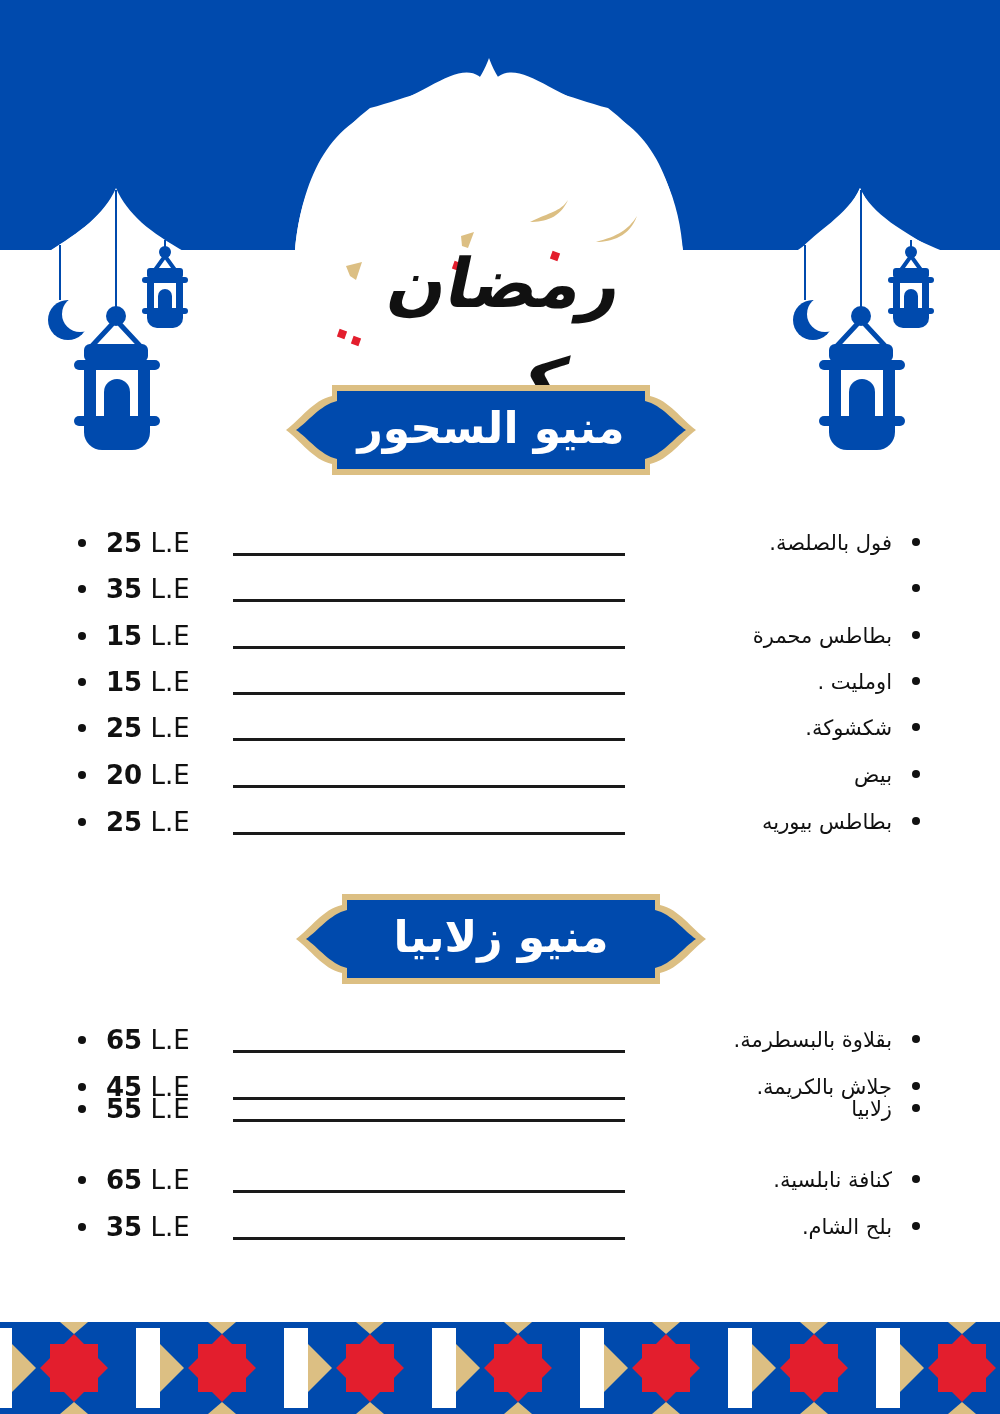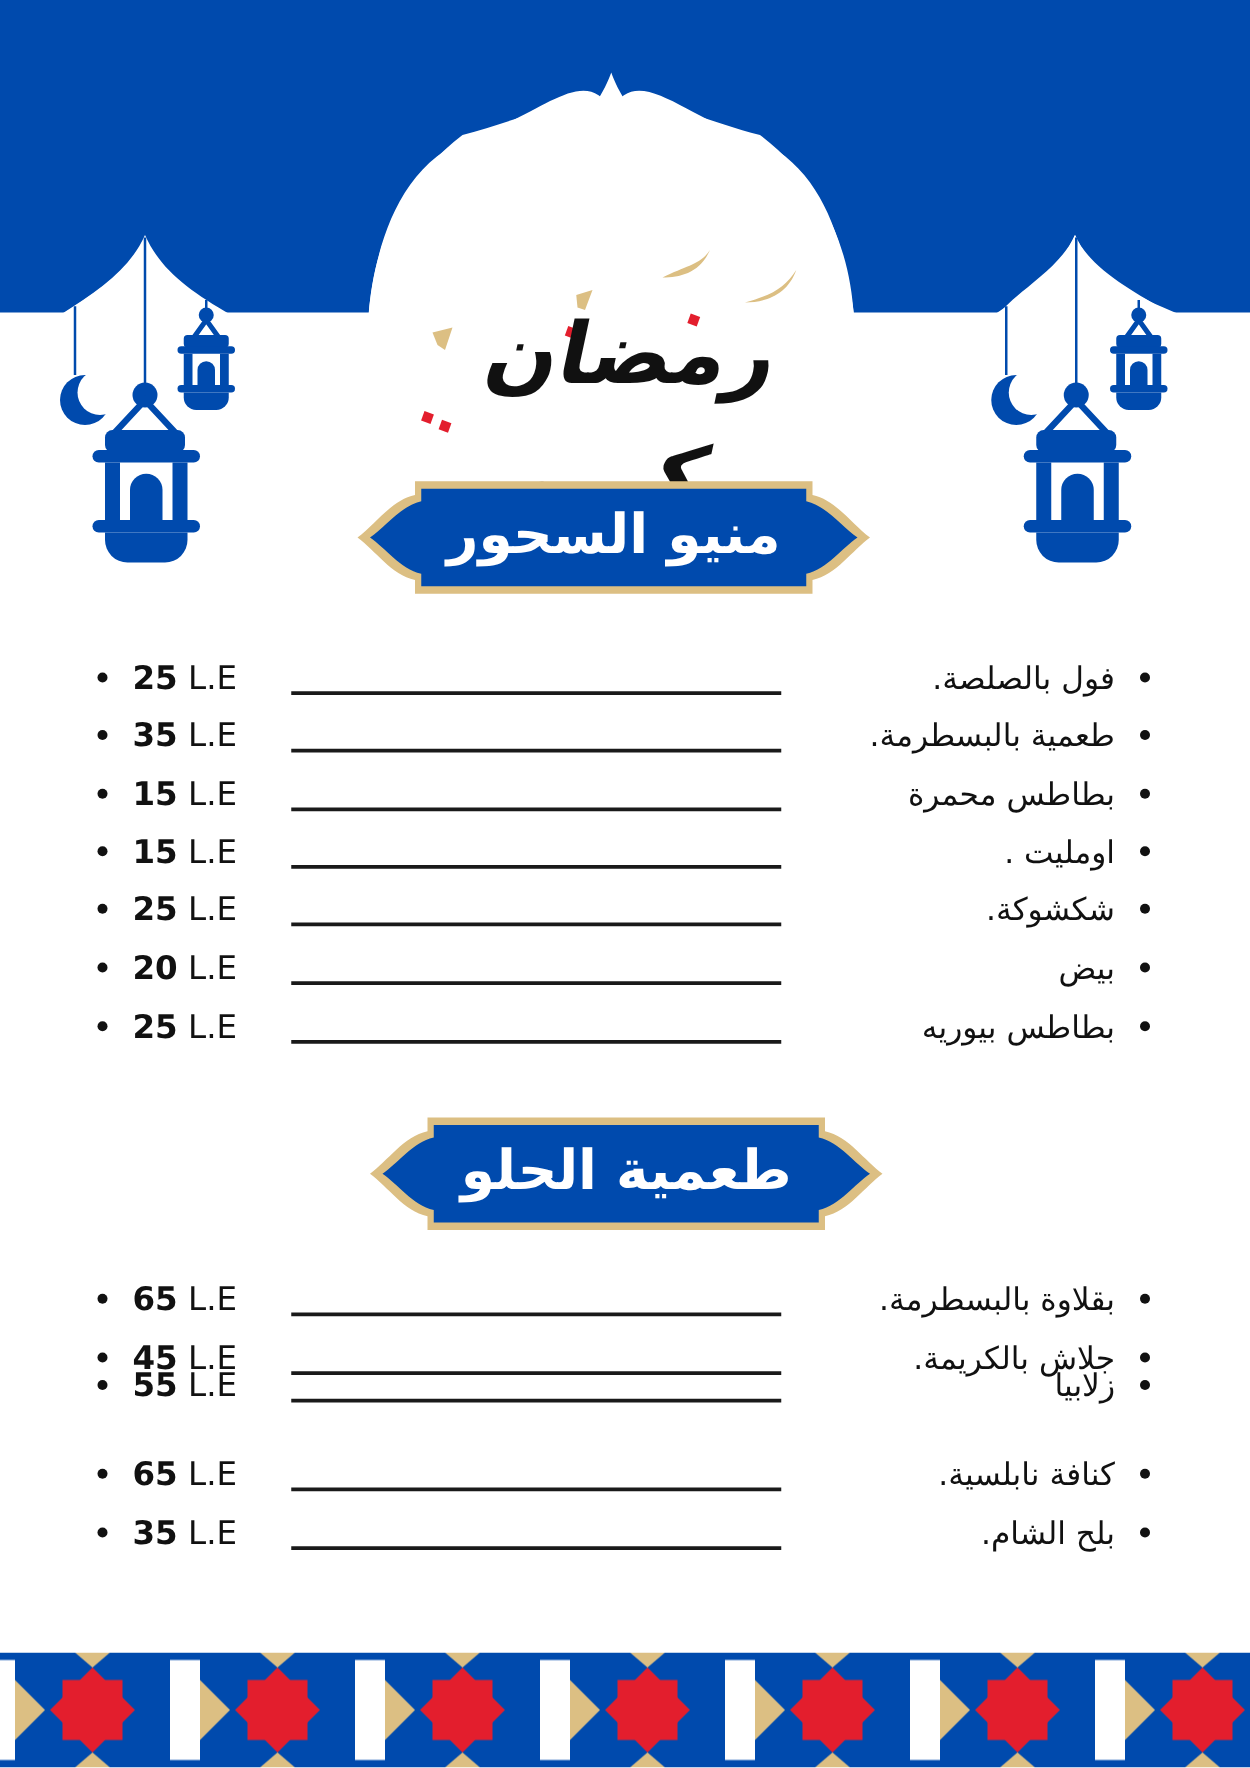--- a/index.html
+++ b/index.html
@@ -24,21 +24,21 @@
   .menu-row { position: absolute; left: 0; width: 1000px; height: 40px; }
   .price {
     position: absolute; left: 78px; top: 0; font-family: "DejaVu Sans", sans-serif;
     font-size: 26px; color: #111; line-height: 40px; white-space: nowrap;
   }
   .price .bullet { display: inline-block; width: 8px; height: 8px; background: #111; border-radius: 50%; vertical-align: middle; margin-right: 20px; position: relative; top: -2px; }
   .price .num { font-weight: bold; margin-top: 30px; }
   .leader { position: absolute; left: 233px; width: 392px; top: 30px; height: 3px; background: #1a1a1a; }
   .item-name {
     position: absolute; right: 80px; top: 0; direction: rtl; text-align: right;
-    font-family: "DejaVu Sans", sans-serif; font-size: 25px; color: #111; line-height: 40px; white-space: nowrap;
+    font-family: "DejaVu Sans", sans-serif; font-size: 21px; color: #111; line-height: 40px; white-space: nowrap;
   }
   .item-name .bullet { display: inline-block; width: 8px; height: 8px; background: #111; border-radius: 50%; vertical-align: middle; margin-left: 20px; position: relative; top: -2px; }
   #footer-border { position: absolute; left: 0; top: 1322px; width: 1000px; height: 92px; }
 </style>
 </head>
 <body>
 
 <svg id="header-art" viewBox="0 0 1000 470" xmlns="http://www.w3.org/2000/svg">
 
   <path fill="#004aad" d="
@@ -148,21 +148,21 @@
 
 <div>
   <div class="menu-row" style="top:523px;">
     <div class="price"><span class="bullet"></span><span class="num">25</span> <span>L.E</span></div>
     <div class="leader"></div>
     <div class="item-name"><span class="bullet"></span><span>فول بالصلصة.</span></div>
   </div>
   <div class="menu-row" style="top:569px;">
     <div class="price"><span class="bullet"></span><span class="num">35</span> <span>L.E</span></div>
     <div class="leader"></div>
-    <div class="item-name"><span class="bullet"></span><span>طعمية بالبسطرمة.</span></div>
+    <div class="item-name"><span class="bullet"></span></div>
   </div>
   <div class="menu-row" style="top:616px;">
     <div class="price"><span class="bullet"></span><span class="num">15</span> <span>L.E</span></div>
     <div class="leader"></div>
     <div class="item-name"><span class="bullet"></span><span>بطاطس محمرة</span></div>
   </div>
   <div class="menu-row" style="top:662px;">
     <div class="price"><span class="bullet"></span><span class="num">15</span> <span>L.E</span></div>
     <div class="leader"></div>
     <div class="item-name"><span class="bullet"></span><span>اومليت .</span></div>
@@ -182,21 +182,21 @@
     <div class="leader"></div>
     <div class="item-name"><span class="bullet"></span><span>بطاطس بيوريه</span></div>
   </div>
 </div>
 
 <div class="banner" style="left:294px; top:891px; width:414px; height:96px;">
   <svg width="414" height="96" viewBox="0 0 414 96" xmlns="http://www.w3.org/2000/svg">
     <path d="M48,3 H366 V14 C385,18 398,38 412,48 C398,58 385,78 366,82 V93 H48 V82 C29,78 16,58 2,48 C16,38 29,18 48,14 Z" fill="#dcbf83"></path>
     <path d="M53,9 H361 V19 C378,23 390,40 402,48 C390,56 378,73 361,77 V87 H53 V77 C36,73 24,56 12,48 C24,40 36,23 53,19 Z" fill="#004aad"></path>
   </svg>
-  <div class="banner-label" style="top:18px; line-height:56px;">طعمية الحلو</div>
+  <div class="banner-label" style="top:18px; line-height:56px;">منيو زلابيا</div>
 </div>
 
 <div>
   <div class="menu-row" style="top:1020px;">
     <div class="price"><span class="bullet"></span><span class="num">65</span> <span>L.E</span></div>
     <div class="leader"></div>
     <div class="item-name"><span class="bullet"></span><span>بقلاوة بالبسطرمة.</span></div>
   </div>
   <div class="menu-row" style="top:1067px;">
     <div class="price"><span class="bullet"></span><span class="num">45</span> <span>L.E</span></div>

